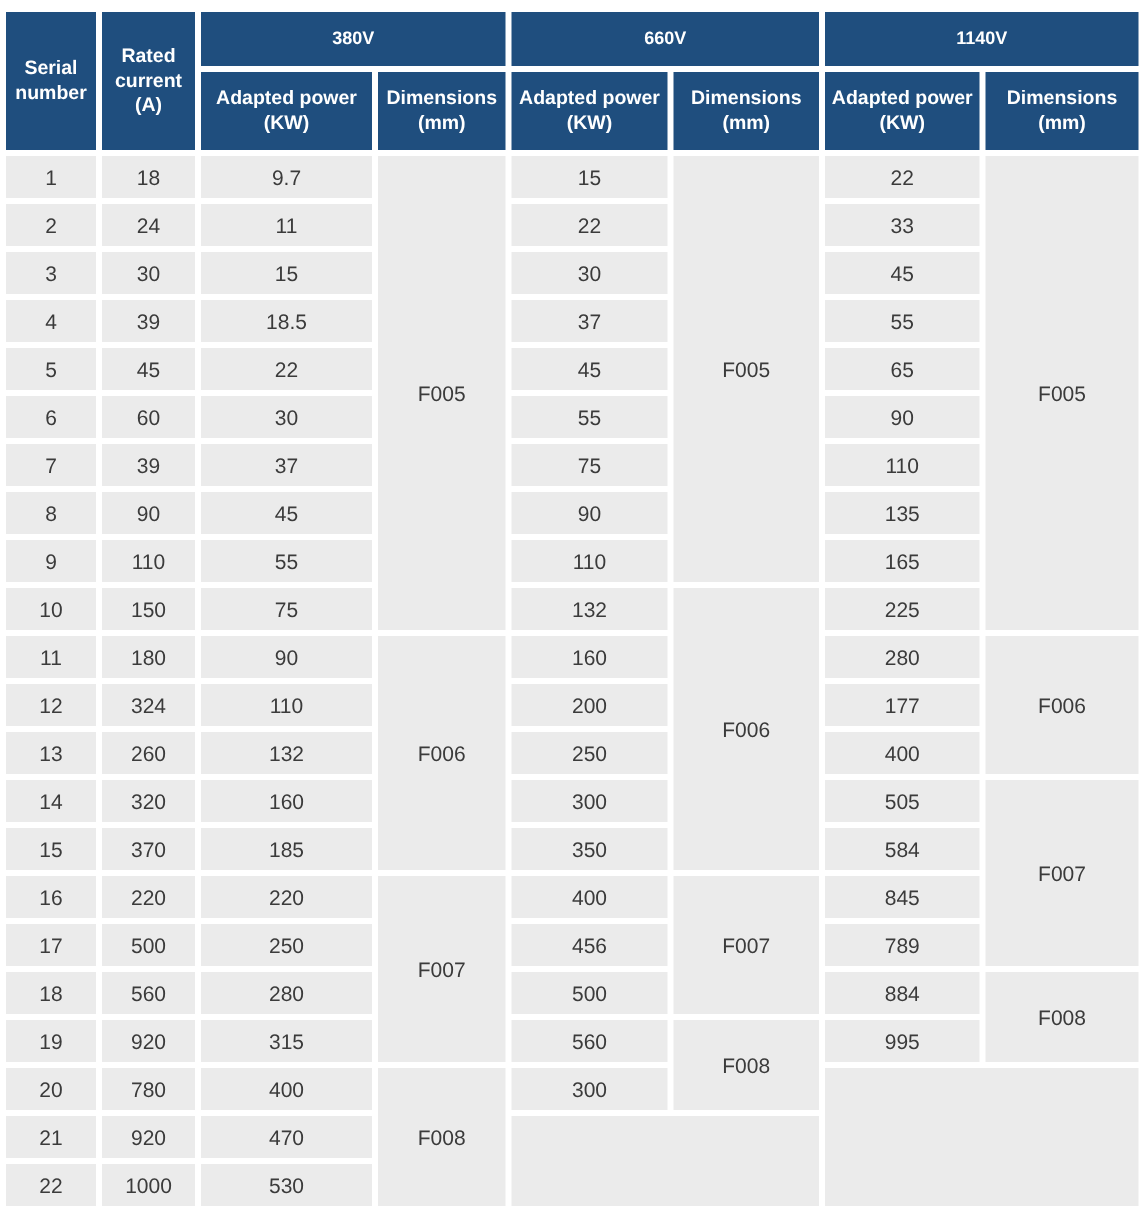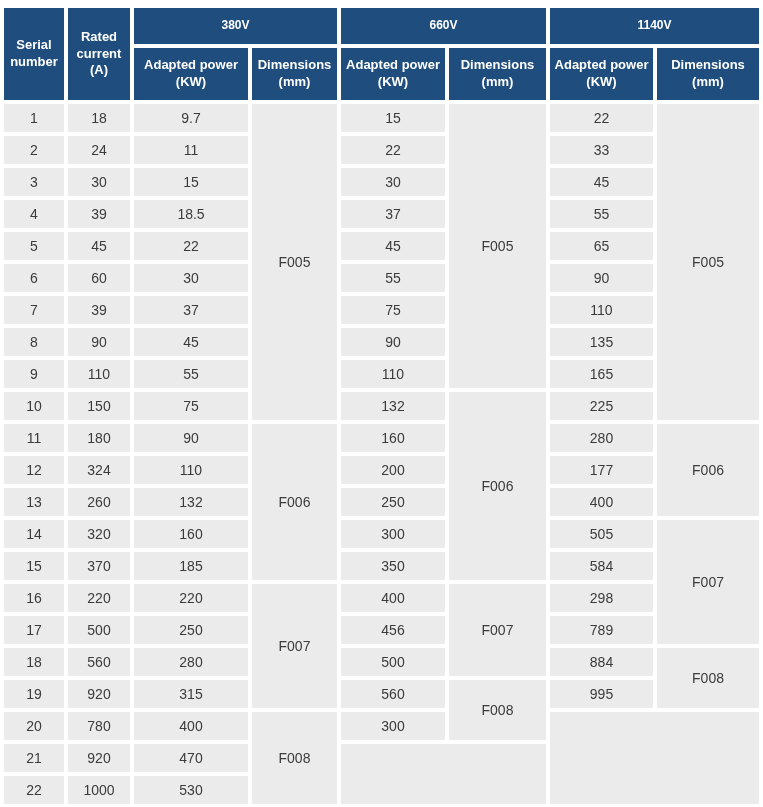--- a/index.html
+++ b/index.html
@@ -183,21 +183,21 @@
           <td class="cell">350</td>
           <td class="cell">584</td>
         </tr>
         <tr>
           <td class="cell">16</td>
           <td class="cell">220</td>
           <td class="cell">220</td>
           <td class="cell dim-cell" rowspan="4">F007</td>
           <td class="cell">400</td>
           <td class="cell dim-cell" rowspan="3">F007</td>
-          <td class="cell">298</td>
+          <td class="cell">845</td>
         </tr>
         <tr>
           <td class="cell">17</td>
           <td class="cell">500</td>
           <td class="cell">250</td>
           <td class="cell">456</td>
           <td class="cell">789</td>
         </tr>
         <tr>
           <td class="cell">18</td>

